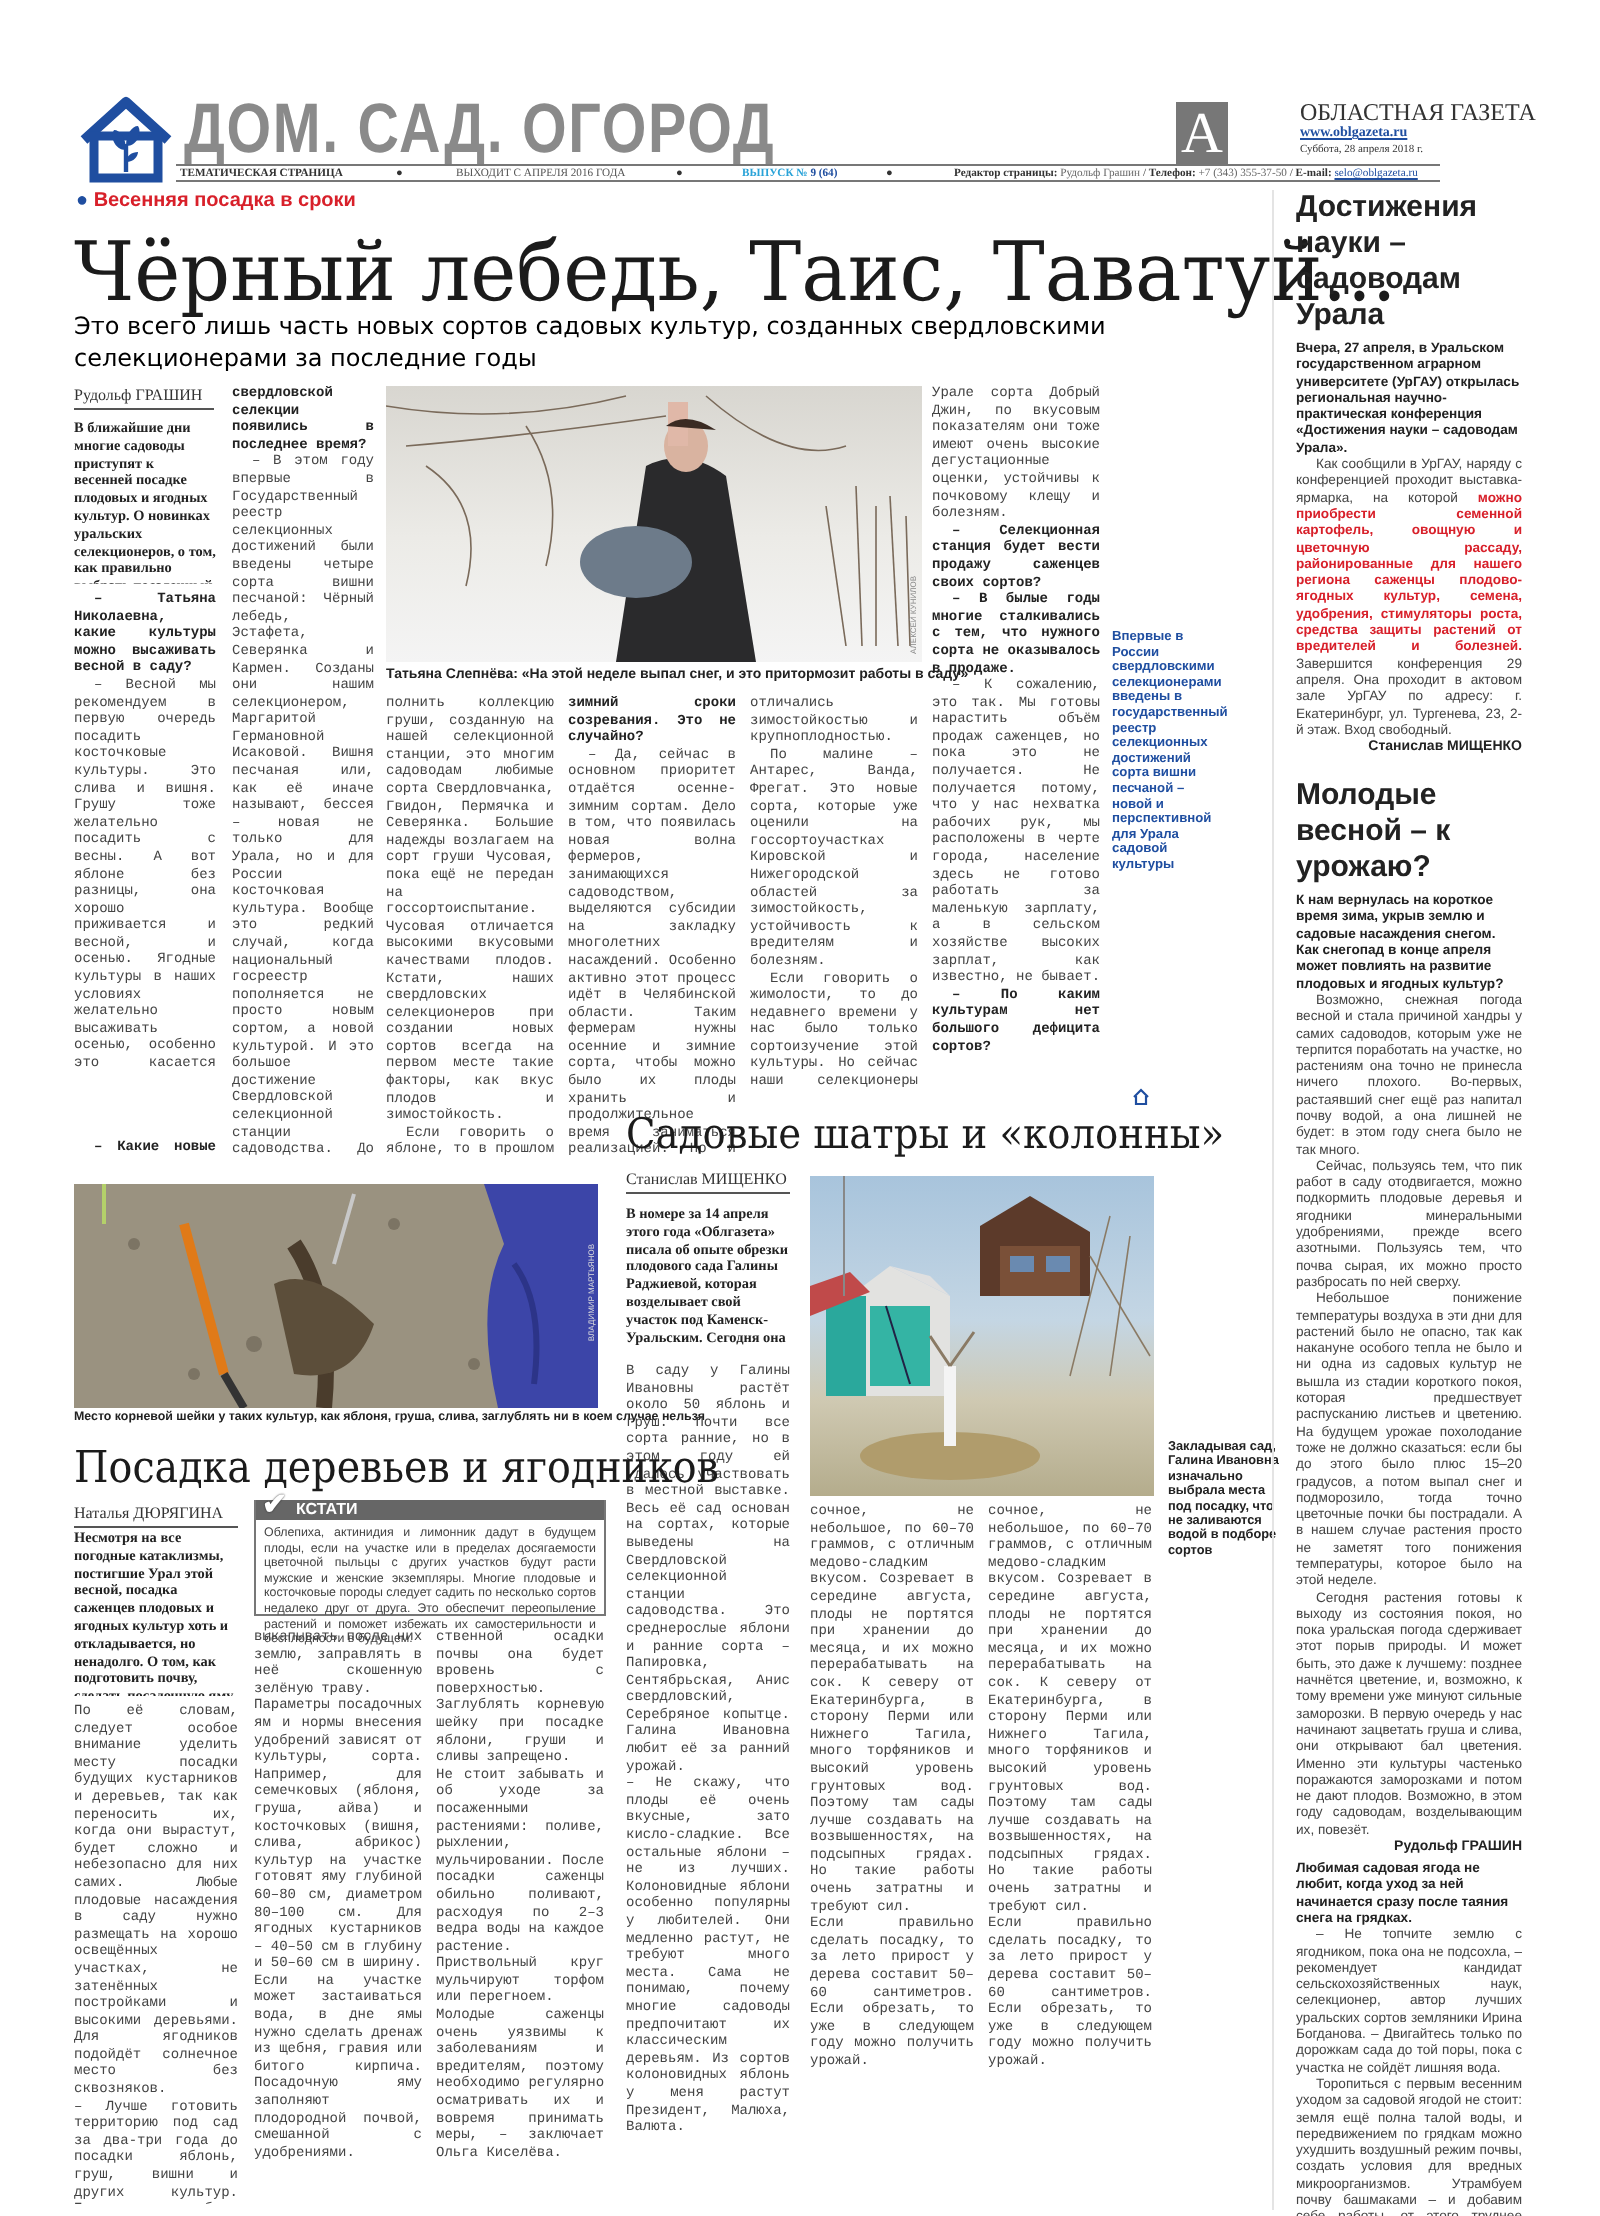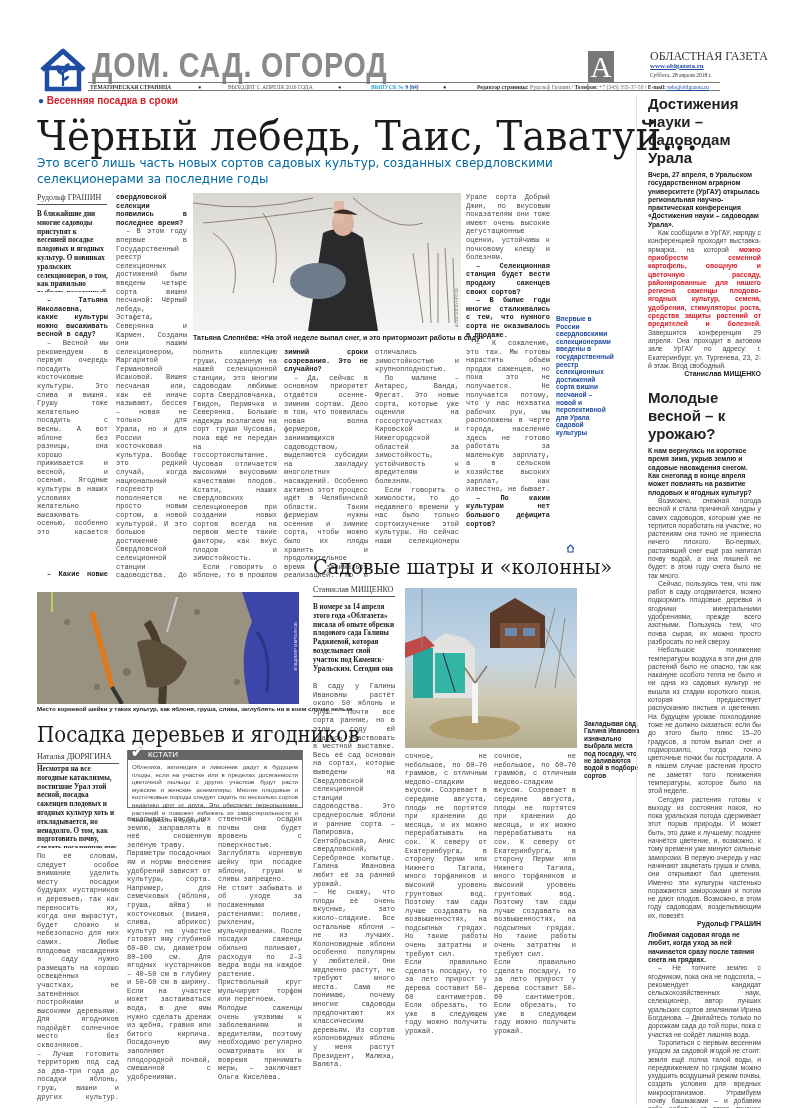--- a/index.html
+++ b/index.html
@@ -57,21 +57,21 @@
   <div class="abs serif" style="left:650px;top:62px;font-size:7px;color:#1f4ea0;text-decoration:underline;font-weight:bold">www.oblgazeta.ru</div>
   <div class="abs serif" style="left:650px;top:72px;font-size:5.5px;color:#333">Суббота, 28 апреля 2018 г.</div>
 
   <div class="abs sans" style="left:38px;top:95px;font-size:10px;font-weight:bold;color:#d8202a;white-space:nowrap">
     <span style="color:#1f4ea0">●</span>
     <span>Весенняя посадка в сроки</span>
   </div>
 </div>
 
 <div class="abs serif" style="left:37px;top:114px;font-size:41px;line-height:44px;color:#1b1b1b;white-space:nowrap;font-family:'DejaVu Serif',serif;transform:scaleX(0.95);transform-origin:left top">Чёрный лебедь, Таис, Таватуй...</div>
-<div class="abs" style="left:37px;top:155px;width:540px;font-family:'DejaVu Sans',sans-serif;font-size:12px;line-height:16px;color:#0369a1">Это всего лишь часть новых сортов садовых культур, созданных свердловскими селекционерами за последние годы</div>
+<div class="abs" style="left:37px;top:155px;width:540px;font-family:'DejaVu Sans',sans-serif;font-size:12px;line-height:16px;color:#000000">Это всего лишь часть новых сортов садовых культур, созданных свердловскими селекционерами за последние годы</div>
 
 <div class="abs byline" style="left:37px;top:193px;width:70px">Рудольф ГРАШИН</div>
 <div class="abs bold-lead" style="left:37px;top:210px;width:71px;height:82px">В ближайшие дни многие садоводы приступят к весенней посадке плодовых и ягодных культур. О новинках уральских селекционеров, о том, как правильно выбрать посадочный материал, рассказывает временно исполняющая обязанности директора ФГБНУ «Свердловская селекционная станция садоводства» Татьяна СЛЕПНЁВА.</div>
 <div class="abs body-txt" style="left:37px;top:296px;width:71px;height:238px">
   <p class="q">– Татьяна Николаевна, какие культуры можно высаживать весной в саду?</p>
   <p>– Весной мы рекомендуем в первую очередь посадить косточковые культуры. Это слива и вишня. Грушу тоже желательно посадить с весны. А вот яблоне без разницы, она хорошо приживается и весной, и осенью. Ягодные культуры в наших условиях желательно высаживать осенью, особенно это касается таких, как смородина и крыжовник. У них очень рано начинается сокодвижение, они рано распускаются, и получается, что, пока почва оттает, чтобы можно было посадить саженец, у него уже распускаются листья. А вот земляника, малина хорошо приживаются и весной, и осенью.</p>
 
 </div>
 <div class="abs body-txt" style="left:37px;top:570px;width:71px;height:10px">
   <p class="q">– Какие новые сорта</p>
@@ -229,21 +229,21 @@
 
 <div class="abs" style="left:37px;top:722px;font-family:'DejaVu Serif',serif;font-size:22px;color:#1b1b1b;white-space:nowrap;transform:scaleX(0.9);transform-origin:left top">Посадка деревьев и ягодников</div>
 <div class="abs byline" style="left:37px;top:752px;width:82px">Наталья ДЮРЯГИНА</div>
 <div class="abs bold-lead" style="left:37px;top:765px;width:82px;height:83px">Несмотря на все погодные катаклизмы, постигшие Урал этой весной, посадка саженцев плодовых и ягодных культур хоть и откладывается, но ненадолго. О том, как подготовить почву, сделать посадочную яму и какие удобрения вносить, рассказывает старший научный сотрудник Ботанического сада УрО РАН Ольга Киселёва.</div>
 <div class="abs body-txt" style="left:37px;top:852px;width:82px;height:250px;white-space:pre-line">По её словам, следует особое внимание уделить месту посадки будущих кустарников и деревьев, так как переносить их, когда они вырастут, будет сложно и небезопасно для них самих. Любые плодовые насаждения в саду нужно размещать на хорошо освещённых участках, не затенённых постройками и высокими деревьями. Для ягодников подойдёт солнечное место без сквозняков.
 – Лучше готовить территорию под сад за два-три года до посадки яблонь, груш, вишни и других культур. Почва должна быть окультурена для её плодородия, внесены удобрения.</div>
 
 <div class="abs" style="left:127px;top:750px;width:176px;height:58px;border:1px solid #777;border-top:none">
   <div style="height:10px;background:#666;position:relative">
     <span class="abs" style="left:3px;top:-6px;font-size:15px;color:#fff;font-weight:bold;line-height:16px;text-shadow:0 0 1px #222">✔</span>
-    <span class="abs sans" style="left:20px;top:0;font-size:8px;font-weight:normal;color:#fff;line-height:10px">КСТАТИ</span>
+    <span class="abs sans" style="left:20px;top:0;font-size:8px;font-weight:bold;color:#fff;line-height:10px">КСТАТИ</span>
   </div>
   <div class="side-txt" style="padding:3px 4px;font-size:6.2px;line-height:7.6px">Облепиха, актинидия и лимонник дадут в будущем плоды, если на участке или в пределах досягаемости цветочной пыльцы с других участков будут расти мужские и женские экземпляры. Многие плодовые и косточковые породы следует садить по несколько сортов недалеко друг от друга. Это обеспечит переопыление растений и поможет избежать их самостерильности и бесплодности в будущем.</div>
 </div>
 
 <div class="abs body-txt" style="left:127px;top:815px;width:84px;height:288px;white-space:pre-line">выкапывать после них землю, заправлять в неё скошенную зелёную траву.
 Параметры посадочных ям и нормы внесения удобрений зависят от культуры, сорта. Например, для семечковых (яблоня, груша, айва) и косточковых (вишня, слива, абрикос) культур на участке готовят яму глубиной 60–80 см, диаметром 80–100 см. Для ягодных кустарников – 40–50 см в глубину и 50–60 см в ширину.
 Если на участке может застаиваться вода, в дне ямы нужно сделать дренаж из щебня, гравия или битого кирпича. Посадочную яму заполняют плодородной почвой, смешанной с удобрениями.</div>
 <div class="abs body-txt" style="left:218px;top:815px;width:84px;height:288px;white-space:pre-line">ственной осадки почвы она будет вровень с поверхностью. Заглублять корневую шейку при посадке яблони, груши и сливы запрещено.
 Не стоит забывать и об уходе за посаженными растениями: поливе, рыхлении, мульчировании. После посадки саженцы обильно поливают, расходуя по 2–3 ведра воды на каждое растение. Приствольный круг мульчируют торфом или перегноем.
 Молодые саженцы очень уязвимы к заболеваниям и вредителям, поэтому необходимо регулярно осматривать их и вовремя принимать меры, – заключает Ольга Киселёва.</div>

